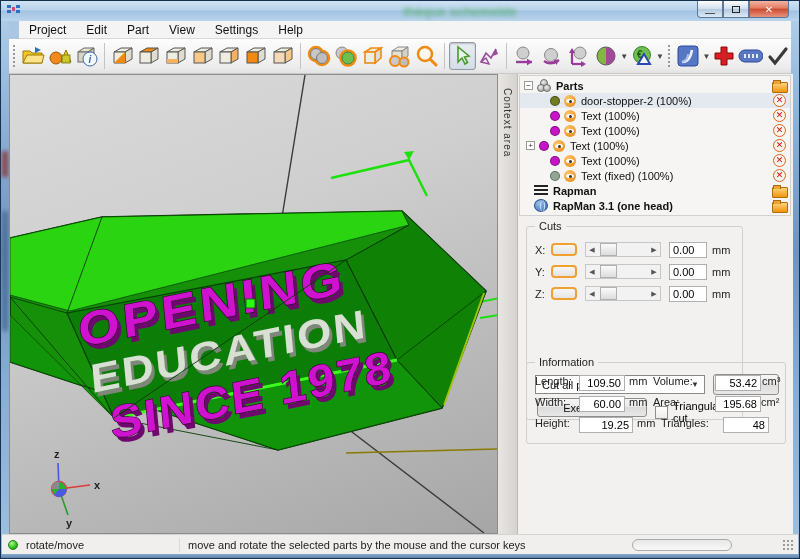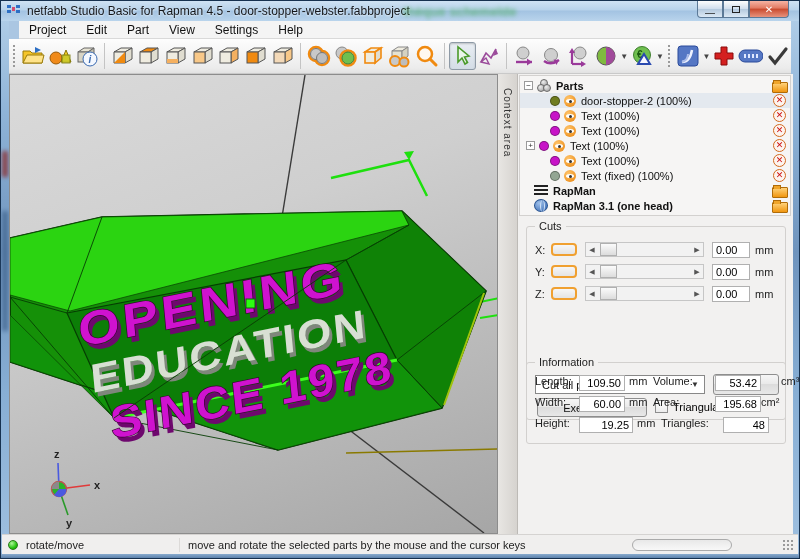--- a/index.html
+++ b/index.html
@@ -112,21 +112,20 @@
   <div class="glass-bottom"></div>
 
   <div class="titlebar">
     <span class="app-icon">
       <i style="left:0;top:0"></i>
         <i style="left:0;top:5px"></i>
         <i class="r" style="left:5px;top:2px;width:3px;height:4px"></i>
         <i style="left:9px;top:0"></i>
         <i style="left:9px;top:5px"></i>
     </span>
-    <span class="title-text">netfabb Studio Basic for Rapman 4.5 - door-stopper-webster.fabbproject</span>
     <span class="ghost-text">thèque schemelde</span>
     <div class="win-buttons">
       <div class="win-btn">
           <span style="margin-top:6px">—</span>
         </div>
       <div class="win-btn">
           <span class="max-glyph"></span>
         </div>
       <div class="win-btn close">
           <span>✕</span>
@@ -477,32 +476,32 @@
         <span class="indent"></span>
           <span class="exp blank"></span>
         <span class="dot" style="background: rgb(147, 166, 147);"></span>
         <span class="eye"></span>
         <span class="lbl">Text (fixed) (100%)</span>
         <span class="del">✕</span>
       </div>
       <div class="trow">
         <span style="width:10px"></span>
         <span class="slices-ico"></span>
-        <span class="lbl bold">RapMan</span>
+        <span class="lbl bold">Rapman</span>
         <span class="foldr"></span>
       </div>
       <div class="trow">
         <span style="width:10px"></span>
         <span class="globe-ico"></span>
         <span class="lbl bold">RapMan 3.1 (one head)</span>
         <span class="foldr"></span>
       </div>
     </div>
 
-    <div class="gbox" style="left:8px; top:152px; width:260px; height:194px;text-decoration:underline;">
+    <div class="gbox" style="left:8px; top:152px; width:217px; height:194px;text-decoration:underline;">
       <span class="gtitle">Cuts</span>
       <div class="cut-row" style="top:14px;">
         <span class="axis-lbl">X:</span>
         <span class="axis-btn"></span>
         <span class="slider">
             <span class="sl-arrow">◀</span>
             <span class="sl-thumb"></span>
             <span class="sl-arrow right">▶</span>
           </span>
         <input class="num-in" value="0.00" style="">
@@ -547,21 +546,21 @@
     </div>
 
     <div class="gbox" style="left:8px; top:288px; width:260px; height:82px;">
       <span class="gtitle">Information</span>
       <div class="info-row" style="left:8px; top:12px;">
         <span style="width:44px">Length:</span>
         <input class="num-in" style="width: 46px;" value="109.50">
         <span style="margin-left:4px; width:24px">mm</span>
         <span style="width:62px">Volume:</span>
         <input class="num-in" style="width: 46px;" value="53.42">
-        <span style="margin-left:20px">cm³</span>
+        <span style="margin-left:1px">cm³</span>
       </div>
       <div class="info-row" style="left:8px; top:33px;">
         <span style="width:44px">Width:</span>
         <input class="num-in" style="width: 46px;" value="60.00">
         <span style="margin-left:4px; width:24px">mm</span>
         <span style="width:62px">Area:</span>
         <input class="num-in" style="width: 46px;" value="195.68">
         <span style="">cm²</span>
       </div>
       <div class="info-row" style="left:8px; top:54px;">

